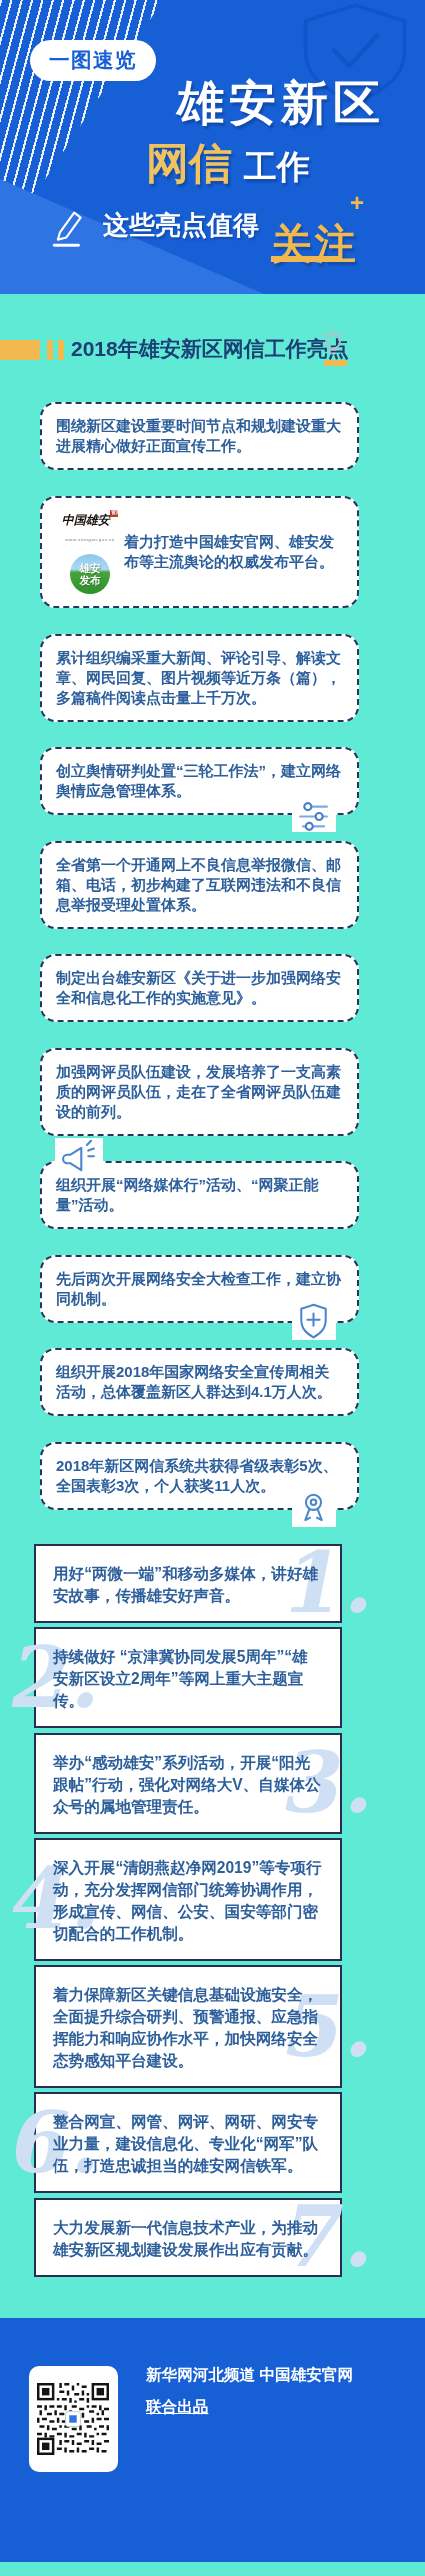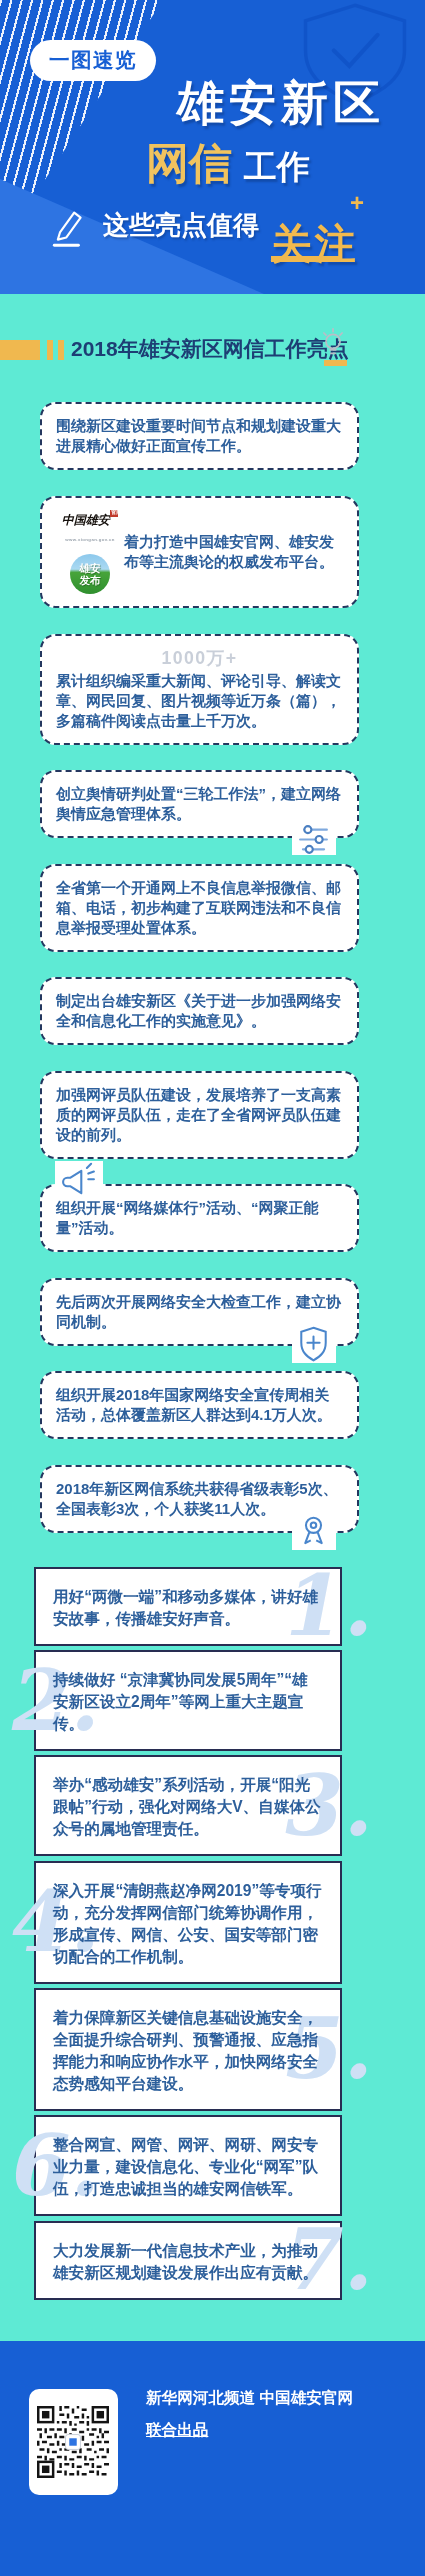--- a/index.html
+++ b/index.html
@@ -148,21 +148,20 @@
           <div class="logo-circle">
             <span>雄安</span>
             <span>发布</span>
           </div>
         </div>
         <div>着力打造中国雄安官网、雄安发布等主流舆论的权威发布平台。</div>
       </div>
     </div>
 
     <div class="dcard">
-      <div class="wm">1000万+</div>
       <span>累计组织编采重大新闻、评论引导、解读文章、网民回复、图片视频等近万条（篇），多篇稿件阅读点击量上千万次。</span>
     </div>
 
     <div class="dcard">
       <span>创立舆情研判处置“三轮工作法”，建立网络舆情应急管理体系。</span>
       <span class="ic-br">
         <svg width="33" height="31" viewBox="0 0 46 44">
           <path d="M10 8 h32 M4 22 h38 M8 36 h30" stroke="#7fa9de" stroke-width="3" stroke-linecap="round"></path>
           <circle cx="15" cy="8" r="5" fill="#fff" stroke="#4a7fc1" stroke-width="3"></circle>
           <circle cx="31" cy="22" r="5" fill="#fff" stroke="#4a7fc1" stroke-width="3"></circle>

